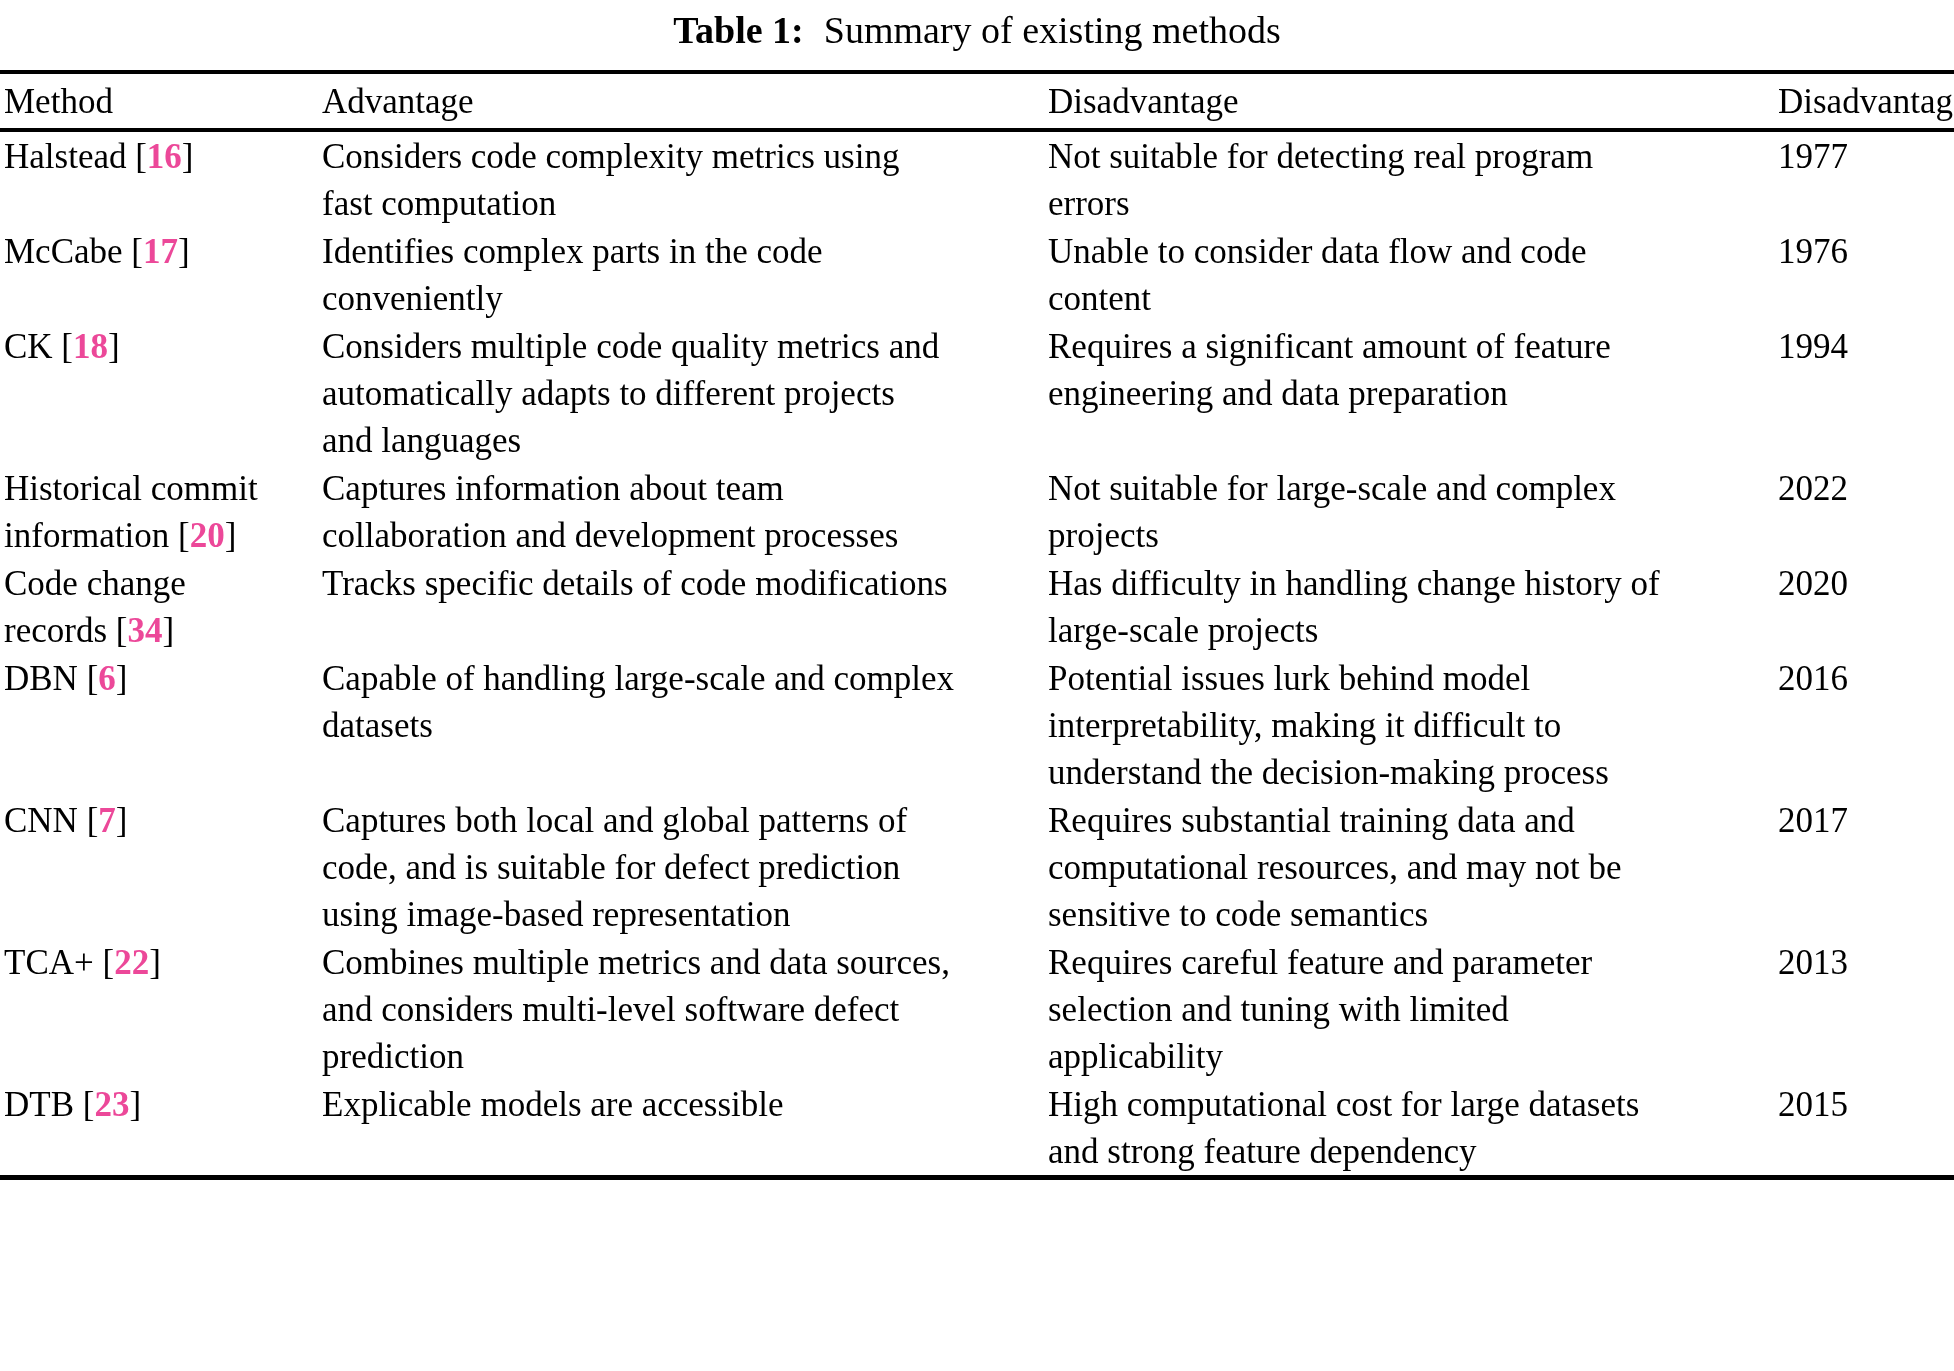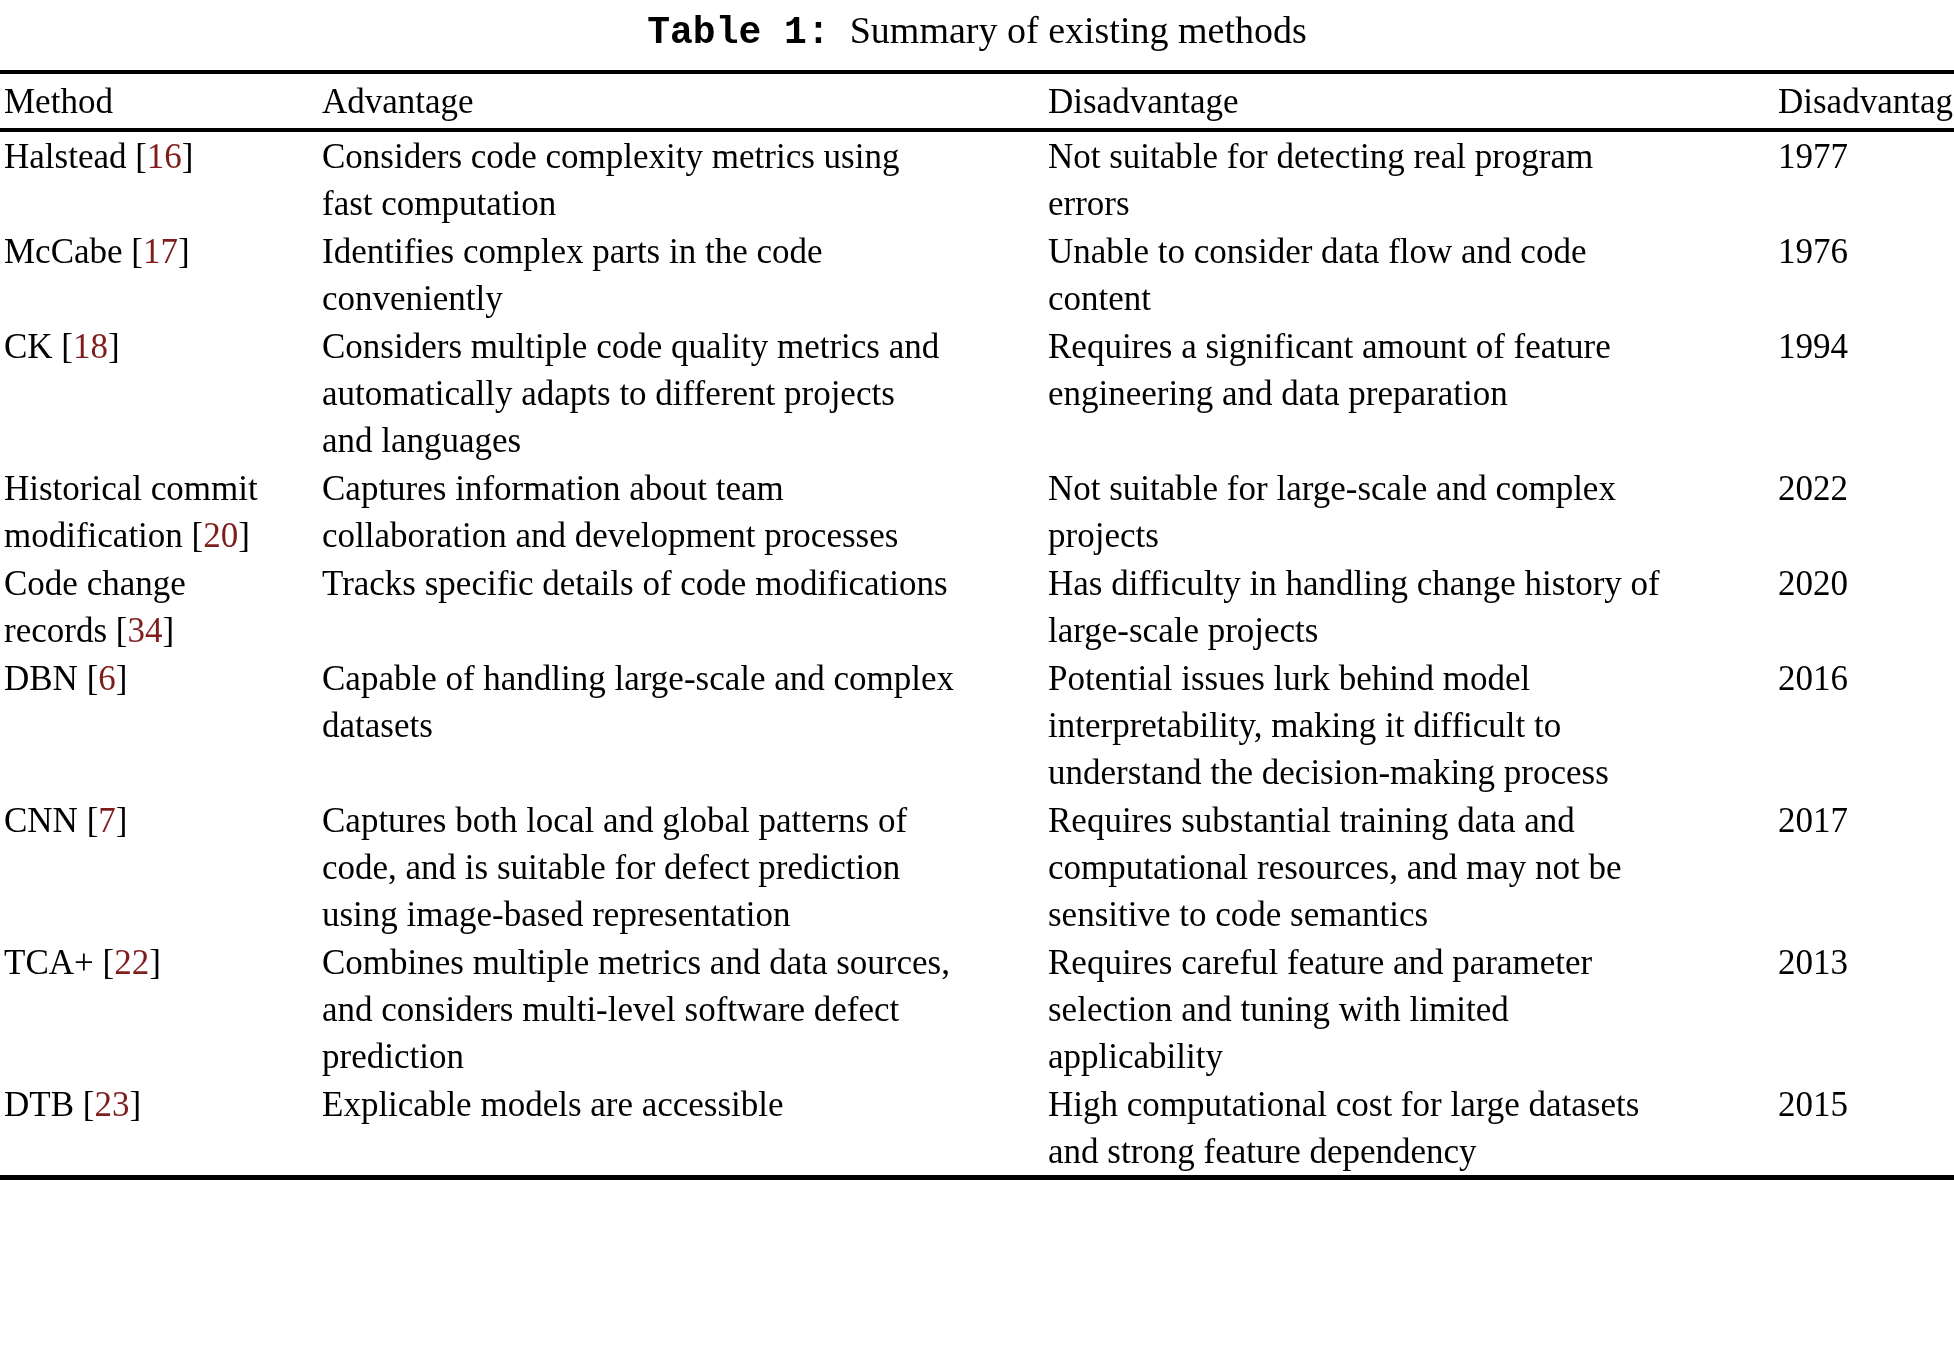--- a/index.html
+++ b/index.html
@@ -21,21 +21,20 @@
     height: 70px;
     padding-top: 7px;
     text-align: center;
     font-size: 38px;
     line-height: 46px;
     white-space: pre;
   }
   .caption-label {
     font-weight: bold;
     margin-right: 20px;
-    font-family: Liberation Mono, monospace;
   }
   table.summary {
     width: 1954px;
     border-collapse: collapse;
     table-layout: fixed;
     border-top: 4px solid #000000;
     border-bottom: 5px solid #000000;
   }
   col.c-method      { width: 322px; }
   col.c-advantage   { width: 726px; }
@@ -55,22 +54,23 @@
   tbody td {
     vertical-align: top;
     font-size: 35px;
     line-height: 47px;
     padding: 1px 0 0 0;
     white-space: pre;
     overflow: visible;
   }
   tbody td:first-child { padding-left: 4px; }
   .ref {
-    color: #7f1d1d;
+    color: #ec4899;
     cursor: pointer;
+    font-weight: bold;
   }
 </style>
 </head>
 <body>
 
 <div class="page">
 
   <div class="caption"><span class="caption-label">Table 1:</span><span>Summary of existing methods</span></div>
 
   <table class="summary">
@@ -109,21 +109,21 @@
       <td><span>CK [</span><span class="ref">18</span><span>]</span></td>
       <td>Considers multiple code quality metrics and
 automatically adapts to different projects
 and languages</td>
       <td>Requires a significant amount of feature
 engineering and data preparation</td>
       <td>1994</td>
     </tr>
         <tr>
       <td><span>Historical commit
-modification [</span><span class="ref">20</span><span>]</span></td>
+information [</span><span class="ref">20</span><span>]</span></td>
       <td>Captures information about team
 collaboration and development processes</td>
       <td>Not suitable for large-scale and complex
 projects</td>
       <td>2022</td>
     </tr>
         <tr>
       <td><span>Code change
 records [</span><span class="ref">34</span><span>]</span></td>
       <td>Tracks specific details of code modifications</td>

